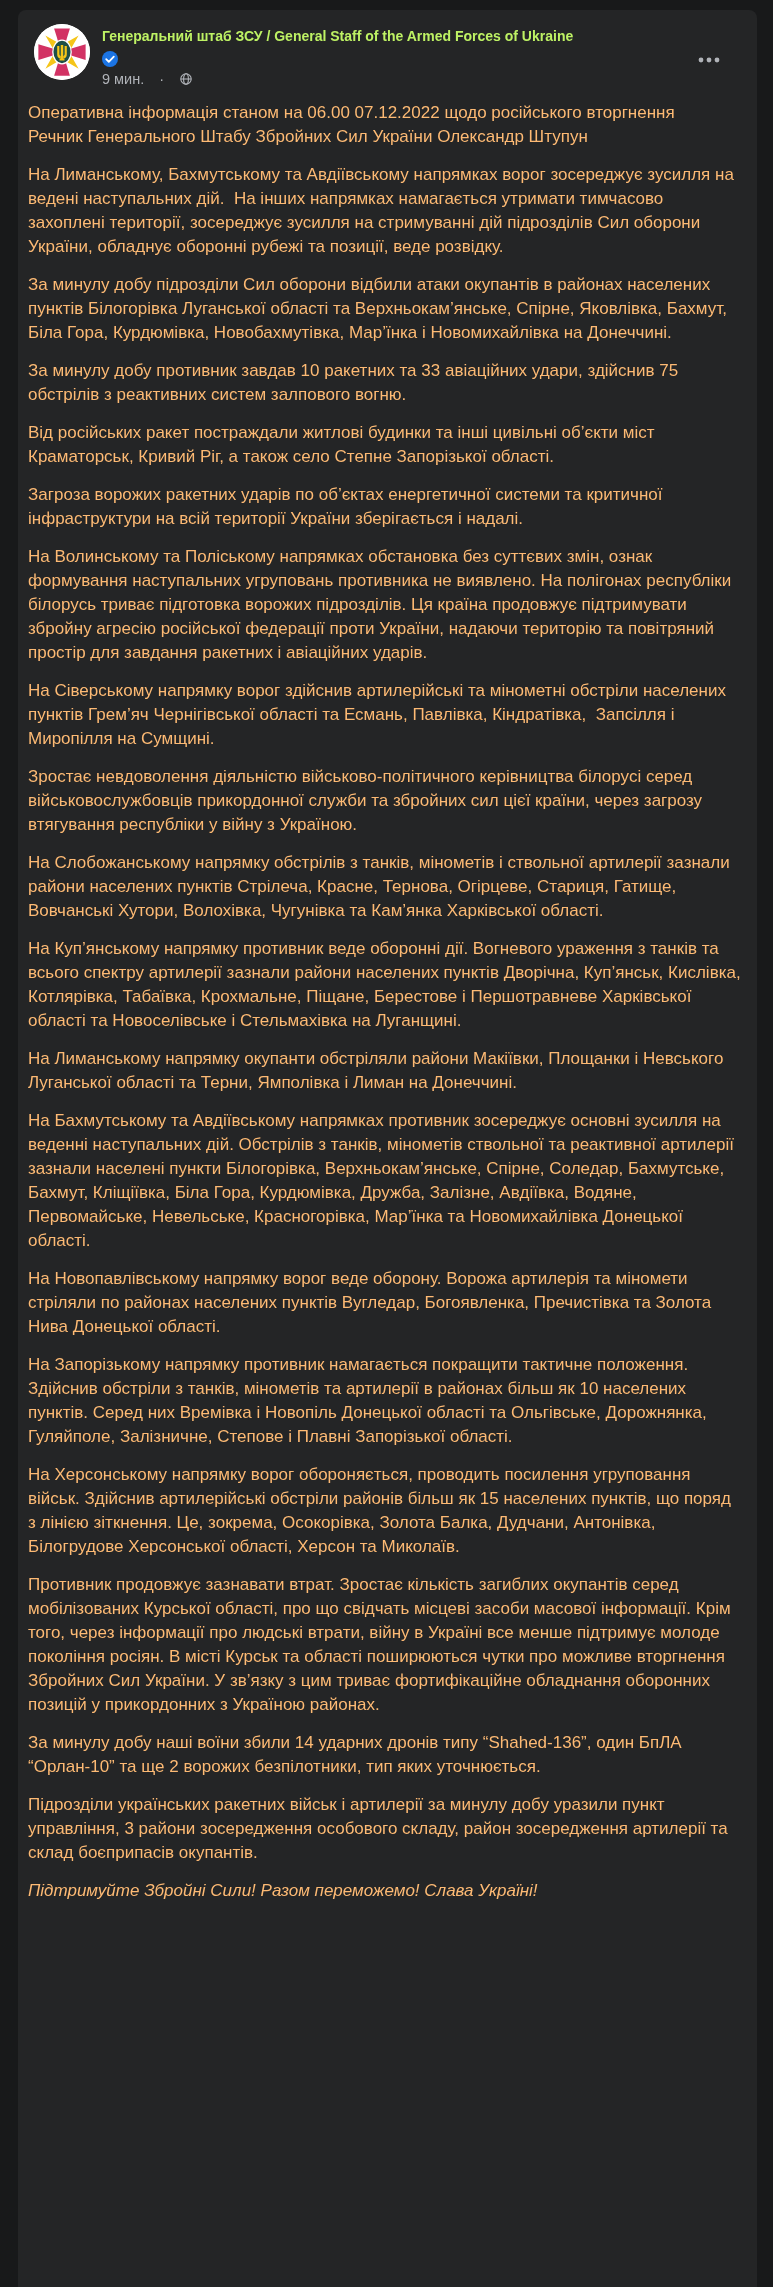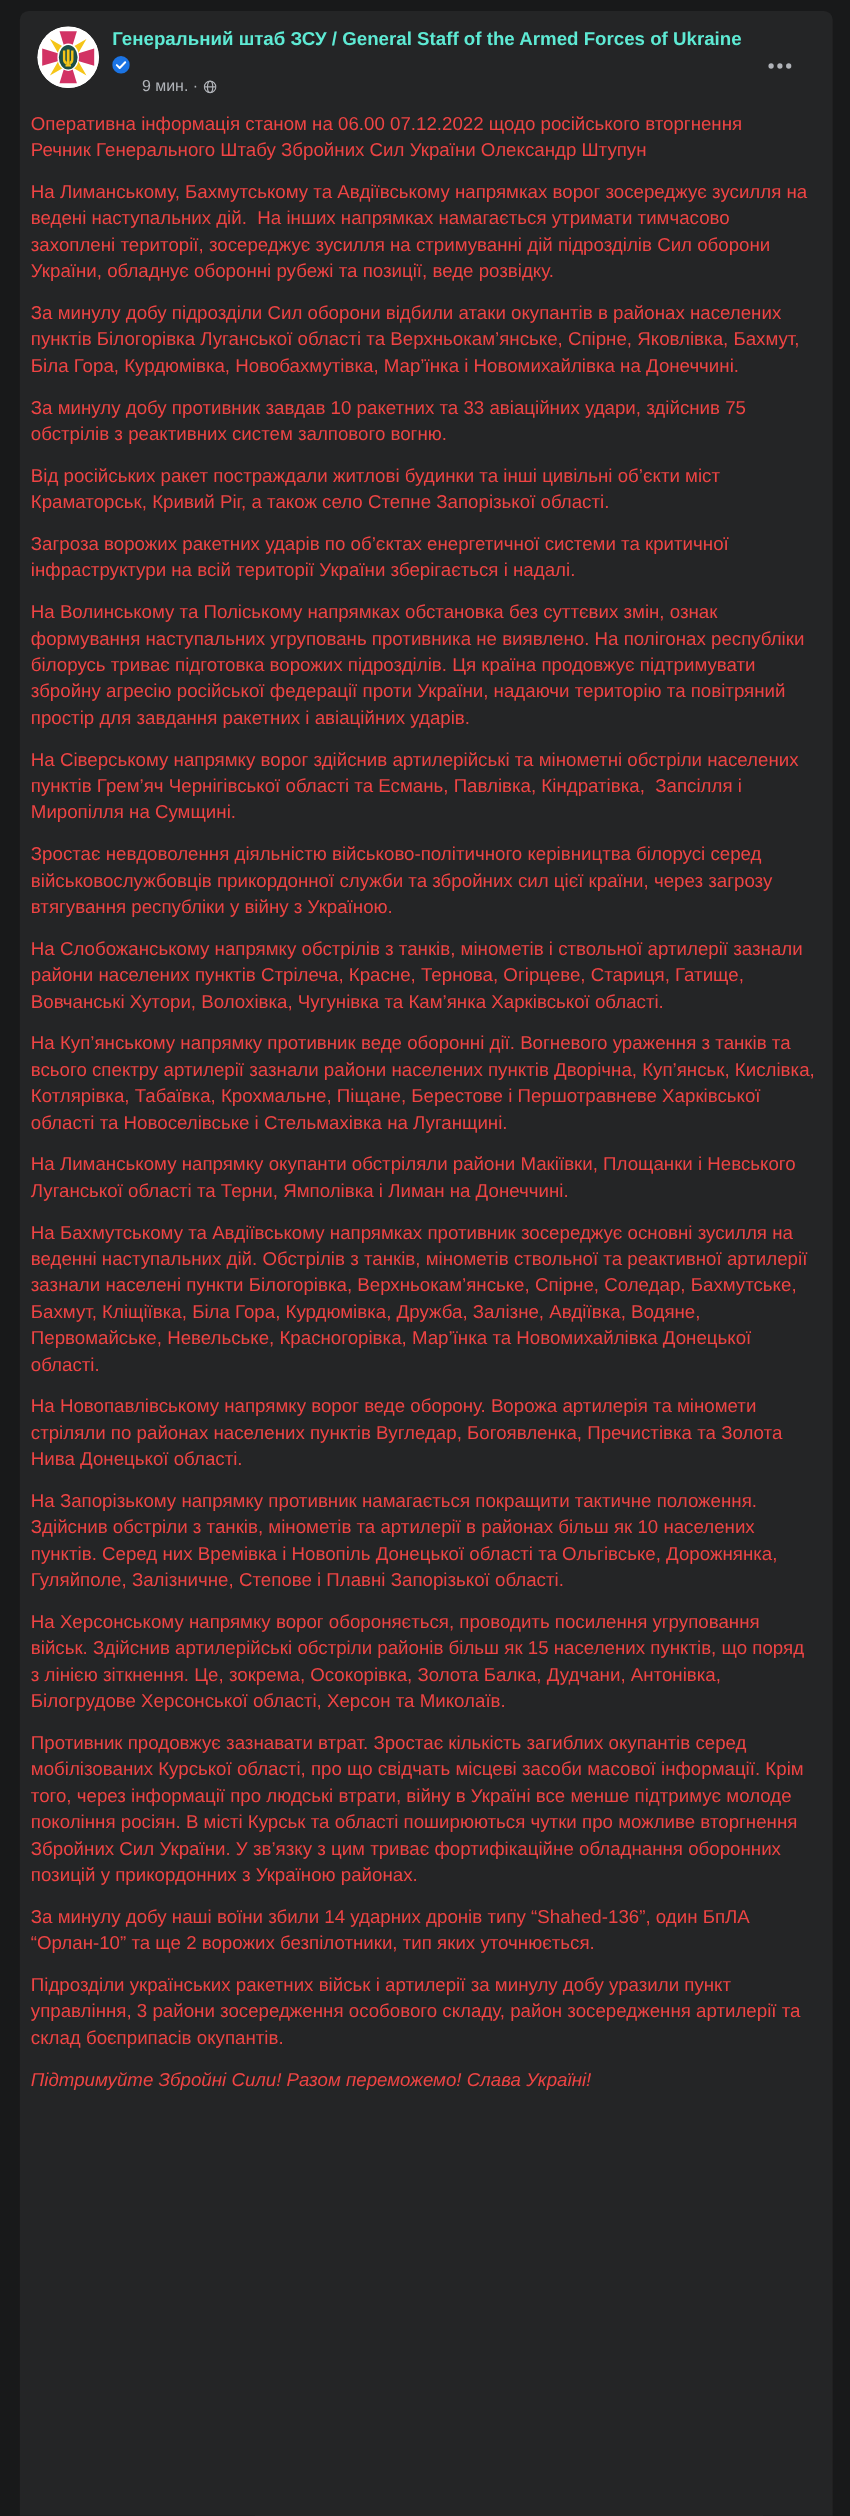--- a/index.html
+++ b/index.html
@@ -34,60 +34,59 @@
     cursor: pointer;
     background: #fff;
   }
   .avatar svg { display: block; width: 56px; height: 56px; }
   .header-info {
     margin-left: 12px;
     padding-top: 1px;
     max-width: 575px;
   }
   .page-name {
-    color: #5eead4;
+    color: #bef264;
     font-weight: bold;
-    font-size: 17px;
+    font-size: 14px;
     line-height: 22px;
     cursor: pointer;
   }
   .verified-badge {
     display: block;
     margin-top: 4px;
     width: 16px;
     height: 16px;
   }
   .timestamp-row {
     margin-top: 4px;
     display: flex;
     align-items: center;
-    gap: 4px;
+    gap: 15px;
     color: #b0b3b8;
     font-size: 14.5px;
-    margin-left: 27px;
   }
   .timestamp { cursor: pointer; }
   .globe-icon { display: inline-flex; margin-left: 1px; }
   .more-btn {
     position: absolute;
     top: 38px;
     right: 30px;
     width: 36px;
     height: 24px;
     display: flex;
     align-items: center;
     justify-content: center;
     cursor: pointer;
     border-radius: 6px;
   }
   .post-body {
     padding: 10px 14px 18px 10px;
   }
   .post-paragraph {
-    color: #ef4444;
+    color: #fdba74;
     font-size: 17px;
     line-height: 24px;
     margin-bottom: 14px;
     white-space: pre-wrap;
   }
   .post-paragraph:last-child { margin-bottom: 0; font-style: italic; }
 </style>
 </head>
 <body>
 

